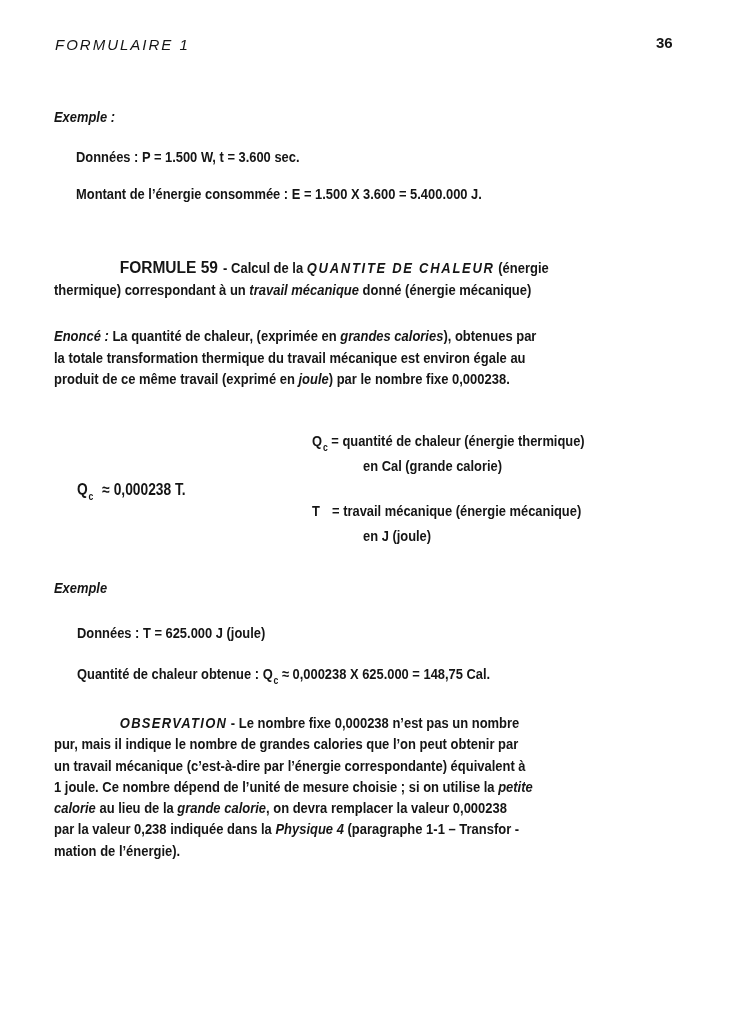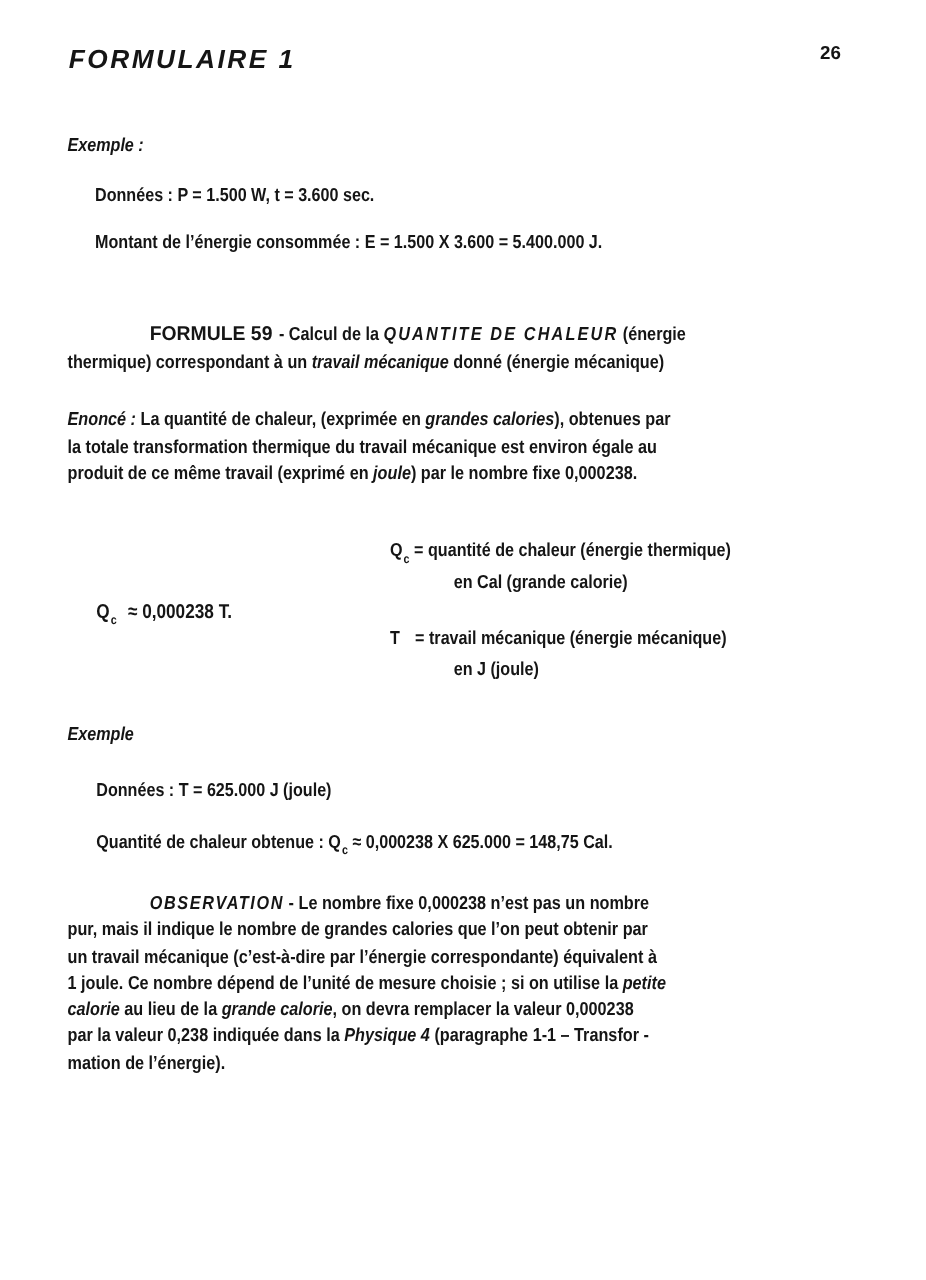--- a/index.html
+++ b/index.html
@@ -3,34 +3,34 @@
 <meta charset="utf-8">
 <style>
   html, body { margin: 0; padding: 0; background: #ffffff; }
   body {
     width: 741px; height: 1024px; position: relative; overflow: hidden;
     font-family: "Liberation Sans", sans-serif; color: #151515;
   }
   .abs { position: absolute; white-space: nowrap; }
   .cond { font-size: 15px; font-weight: bold; letter-spacing: 0; transform-origin: left top; transform: scaleX(0.86); }
   .it { font-style: italic; }
-  .hdr { font-size: 21px; font-style: italic; font-weight: bold; letter-spacing: 2px; }
+  .hdr { font-size: 15px; font-style: italic; font-weight: normal; letter-spacing: 2px; }
   .pnum { font-size: 15px; font-weight: bold; }
   .para { position: absolute; left: 54px; width: 740px; font-size: 15px; font-weight: bold; line-height: 21.5px; transform-origin: left top; transform: scaleX(0.865); }
   .para p { margin: 0; white-space: nowrap; }
   .sub { font-size: 10px; position: relative; top: 5px; margin-left: 1px; }
   .big { font-size: 16px; font-weight: bold; }
 </style>
 </head>
 <body>
 
 <div>
 
   <div class="abs hdr" style="left:55px; top:36px;">FORMULAIRE 1</div>
-  <div class="abs pnum" style="left:656px; top:34px;">26</div>
+  <div class="abs pnum" style="left:656px; top:34px;">36</div>
 
   <div class="abs cond it" style="left:54px; top:108px;">Exemple :</div>
   <div class="abs cond" style="left:76px; top:148px;">Données : P = 1.500 W, t = 3.600 sec.</div>
   <div class="abs cond" style="left:76px; top:185px;">Montant de l’énergie consommée : E = 1.500 X 3.600 = 5.400.000 J.</div>
 
   <div class="para" style="top:257px;">
     <p style="padding-left:76px;"><span class="big" style="display:inline-block;transform:scaleX(1.12);transform-origin:left;margin-right:14px;">FORMULE 59</span><span> - Calcul de la </span><span class="it" style="letter-spacing:2px;">QUANTITE DE CHALEUR</span><span> (énergie</span></p>
     <p><span>thermique) correspondant à un </span><span class="it">travail mécanique</span><span> donné (énergie mécanique)</span></p>
   </div>
 

